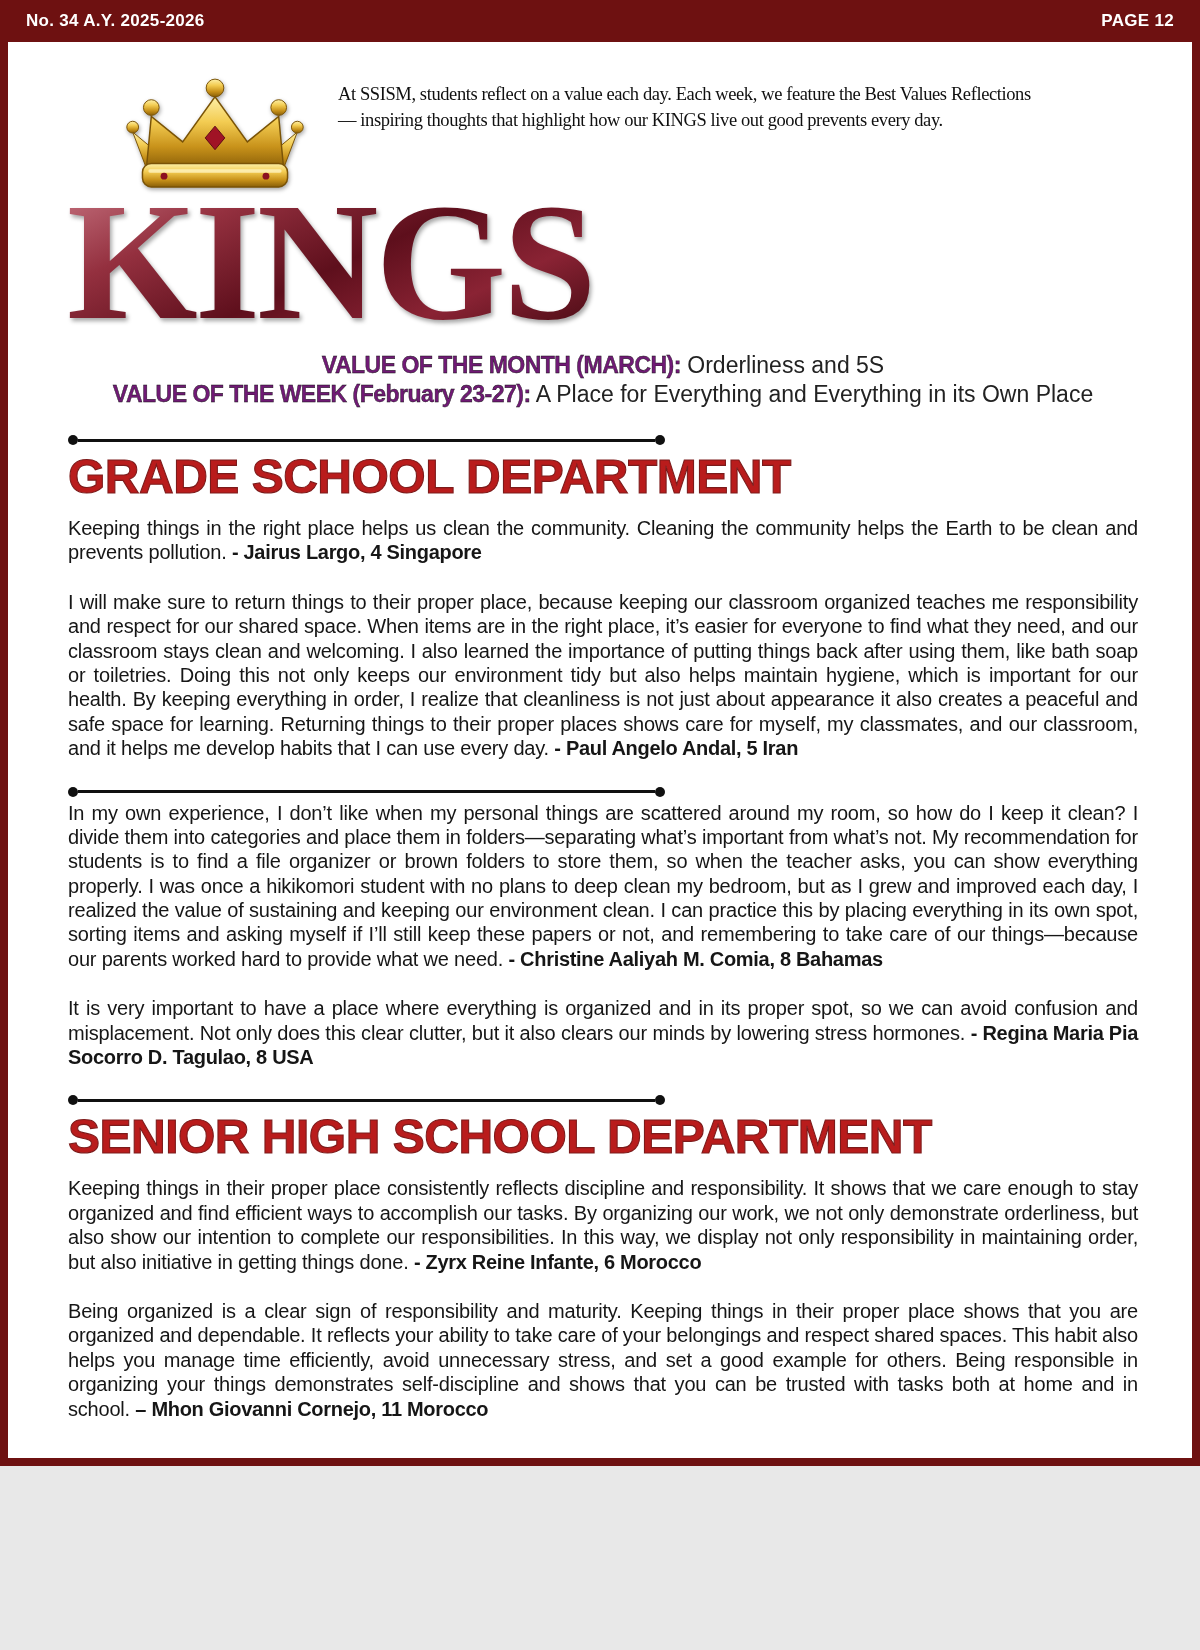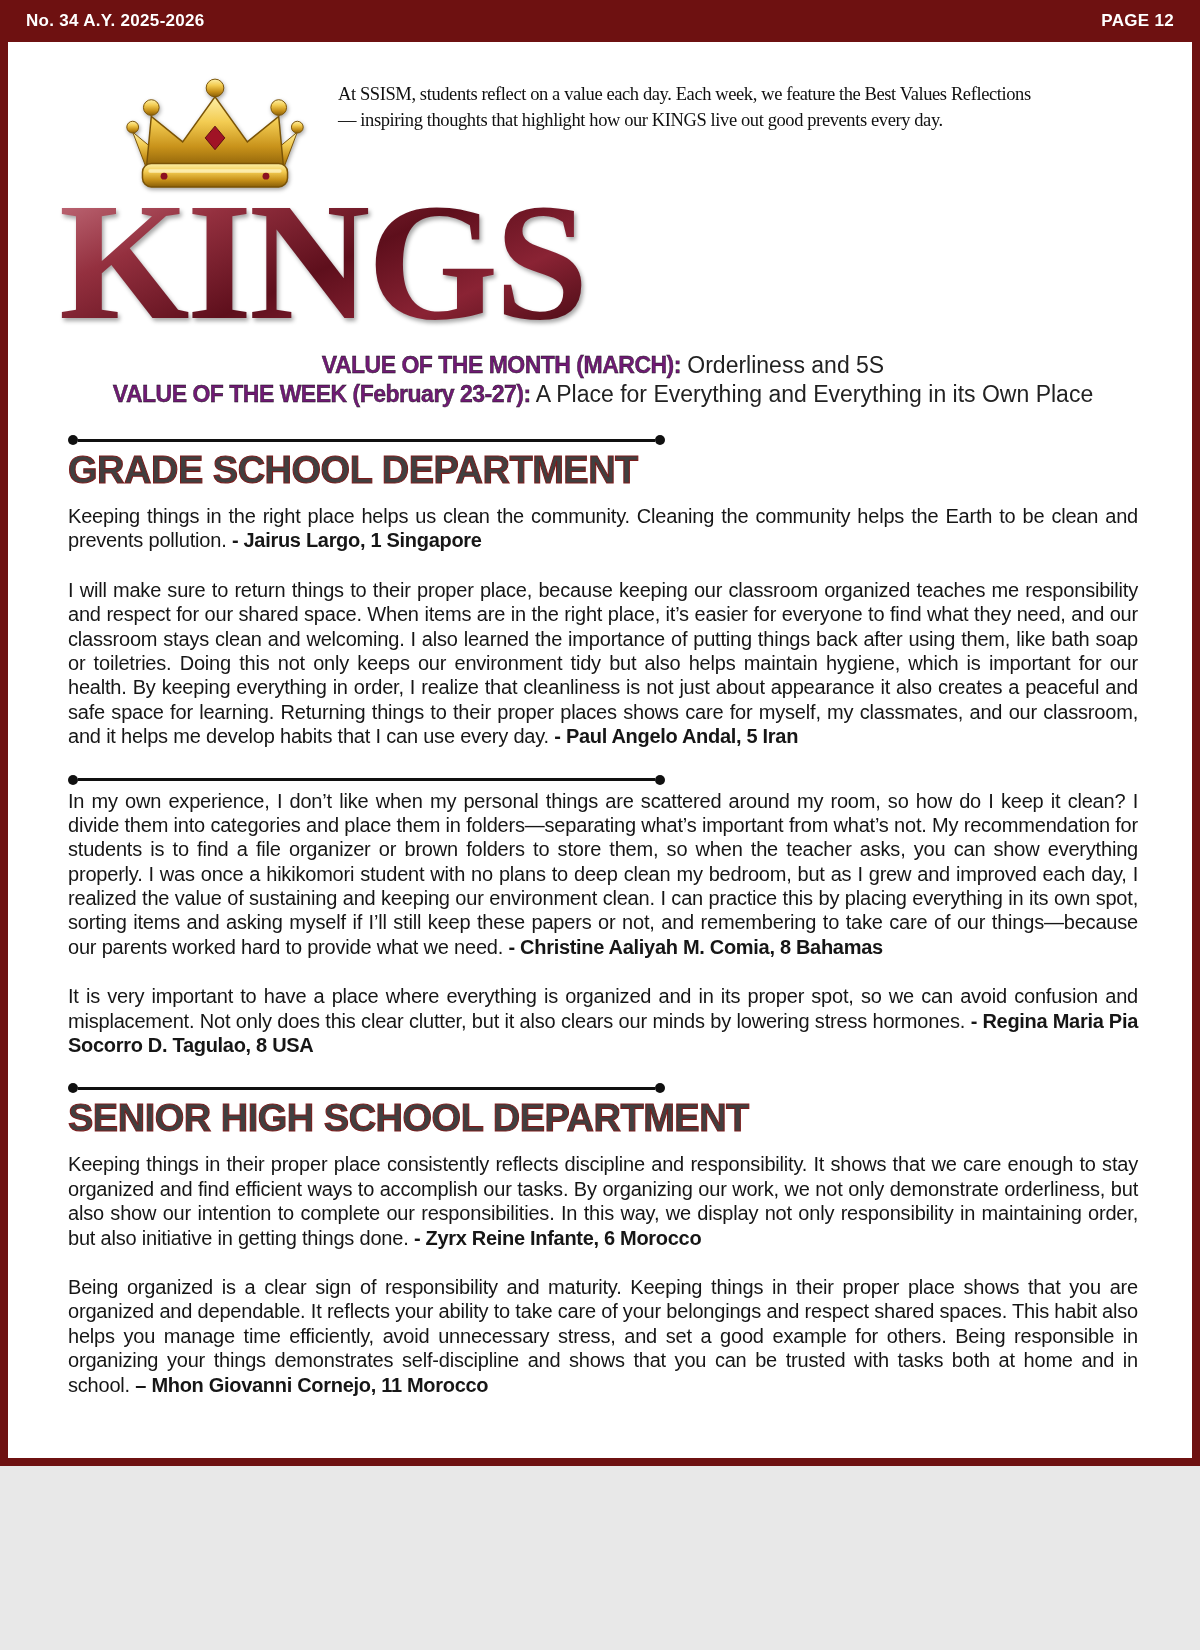--- a/index.html
+++ b/index.html
@@ -21,21 +21,21 @@
     display:flex;justify-content:space-between;align-items:center;
     padding:0 26px;font-size:17px;font-weight:bold;letter-spacing:0.3px;
   }
 
   .content{padding:0 62px 0 68px;}
 
   
   .masthead{position:relative;height:303px;}
   .logo{position:absolute;left:-13px;top:0;width:545px;height:303px;}
   .logo-text{
-    position:absolute;left:4px;top:135px;
+    position:absolute;left:12px;top:135px;
     font-family:"Liberation Serif", serif;font-weight:bold;
     font-size:168px;line-height:1;letter-spacing:-3px;
     color:#7e1d2c;
     filter:drop-shadow(2px 3px 2px rgba(0,0,0,0.35));
     white-space:nowrap;
   }
   @supports (-webkit-background-clip: text){
     .logo-text{
       background:linear-gradient(155deg,#c97784 0%,#94303f 26%,#5e0f1c 52%,#8a2334 74%,#3c060e 100%);
       -webkit-background-clip:text;background-clip:text;color:transparent;
@@ -57,22 +57,22 @@
 
   
   .values{margin-top:6px;text-align:center;font-size:23px;line-height:29px;color:#222;}
   .values .lbl{font-weight:bold;letter-spacing:-0.5px;color:#701a75;-webkit-text-stroke:0.4px #111;}
 
   
   .divider{display:flex;align-items:center;width:597px;margin:26px 0 4px;}
   .divider .dot{width:10px;height:10px;border-radius:50%;background:#101010;}
   .divider .line{flex:1;height:3px;background:#101010;}
   .section-heading{
-    margin:4px 0 12px;font-size:38px;font-weight:bold;letter-spacing:-0.5px;
-    color:#404040;-webkit-text-stroke:1.1px #7b1b1b;
+    margin:4px 0 12px;font-size:48px;font-weight:bold;letter-spacing:-0.5px;
+    color:#b91c1c;-webkit-text-stroke:1.1px #7b1b1b;
   }
   .para{
     margin:0 0 25px;font-size:20px;line-height:1.22;letter-spacing:-0.2px;
     text-align:justify;color:#161616;
   }
   .para .attr{font-weight:bold;letter-spacing:-0.3px;}
 </style>
 </head>
 <body>
 
@@ -136,21 +136,21 @@
 
     <section>
       <div class="divider">
         <span class="dot"></span>
           <span class="line"></span>
           <span class="dot"></span>
       </div>
       <h2 class="section-heading">GRADE SCHOOL DEPARTMENT</h2>
       <p class="para">
         <span>Keeping things in the right place helps us clean the community. Cleaning the community helps the Earth to be clean and prevents pollution.</span>
-        <span class="attr">- Jairus Largo, 1 Singapore</span>
+        <span class="attr">- Jairus Largo, 4 Singapore</span>
       </p>
       <p class="para">
         <span>I will make sure to return things to their proper place, because keeping our classroom organized teaches me responsibility and respect for our shared space. When items are in the right place, it’s easier for everyone to find what they need, and our classroom stays clean and welcoming. I also learned the importance of putting things back after using them, like bath soap or toiletries. Doing this not only keeps our environment tidy but also helps maintain hygiene, which is important for our health. By keeping everything in order, I realize that cleanliness is not just about appearance it also creates a peaceful and safe space for learning. Returning things to their proper places shows care for myself, my classmates, and our classroom, and it helps me develop habits that I can use every day.</span>
         <span class="attr">- Paul Angelo Andal, 5 Iran</span>
       </p>
     </section>
 
     <section>
       <div class="divider">
         <span class="dot"></span>

